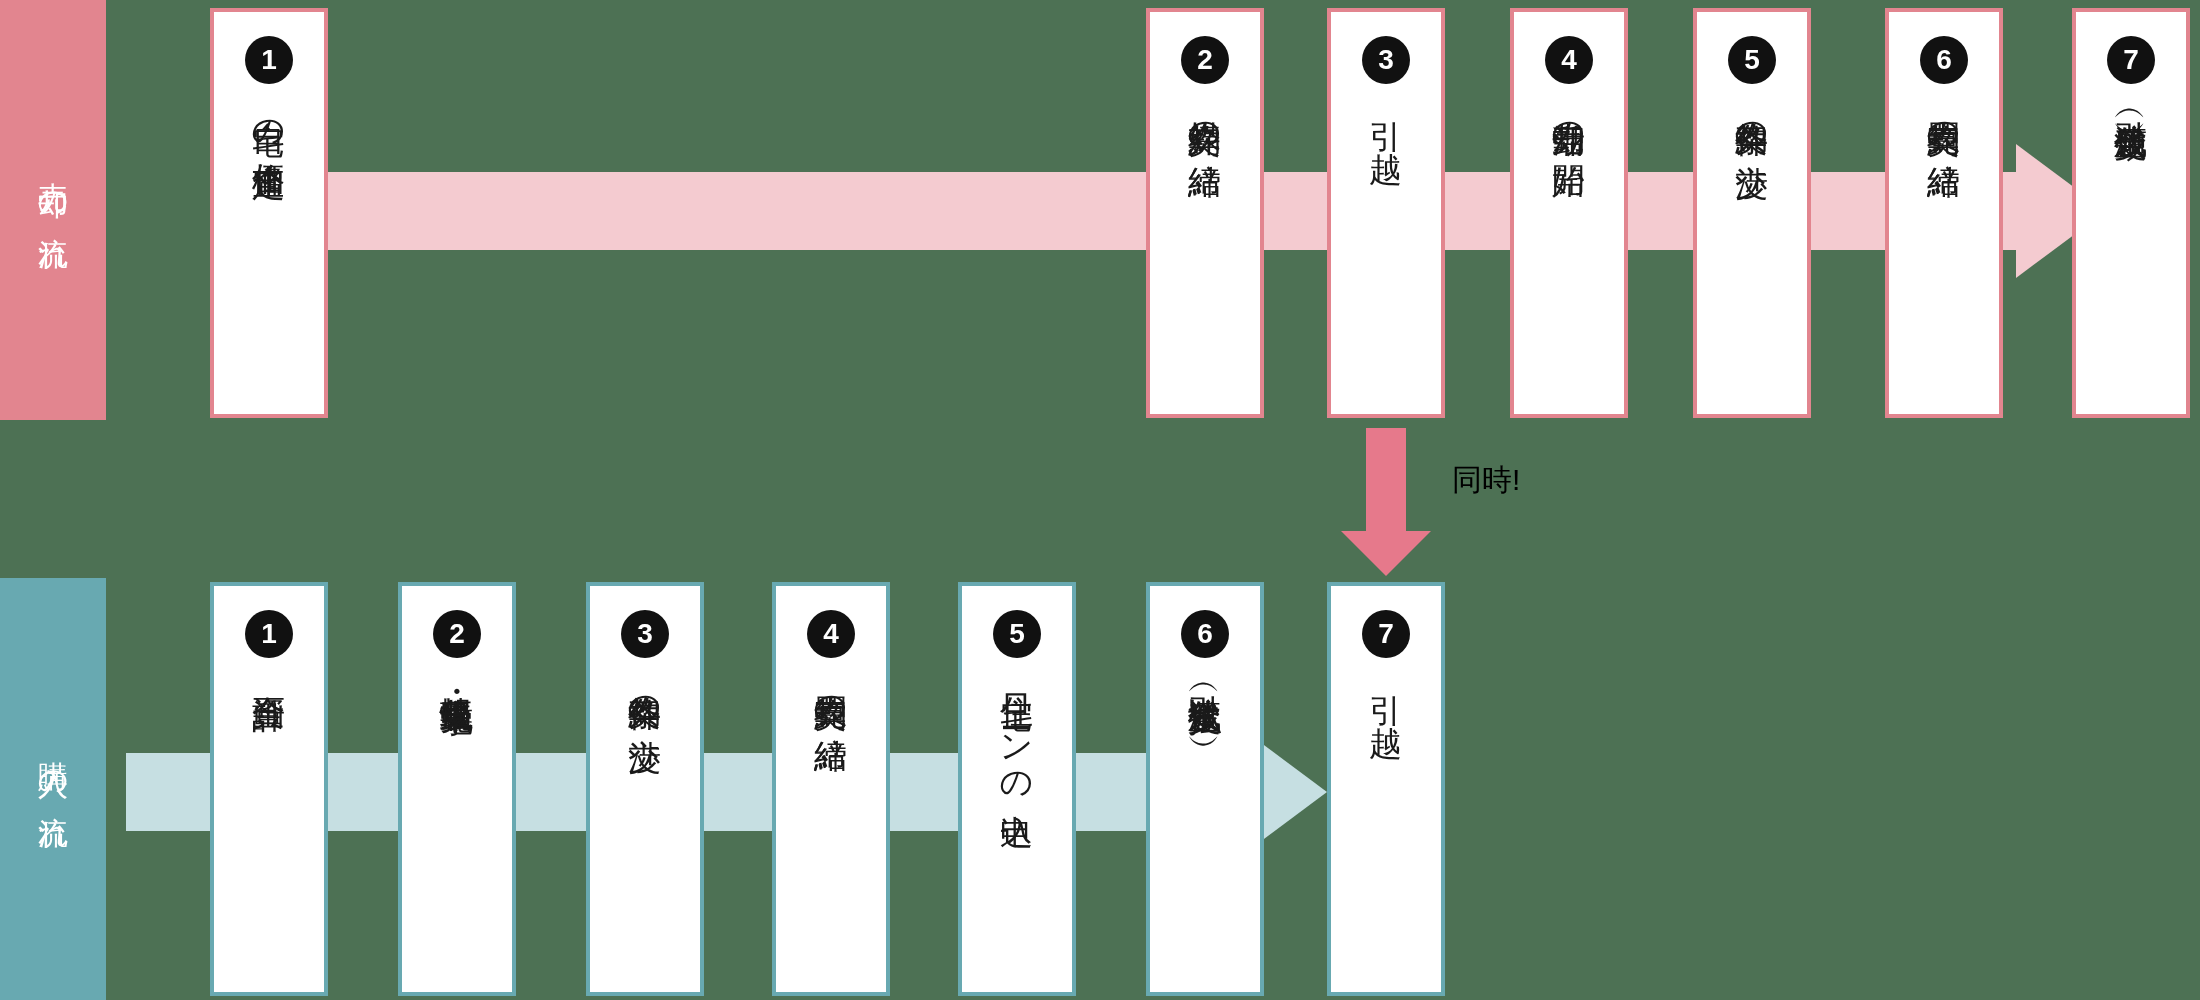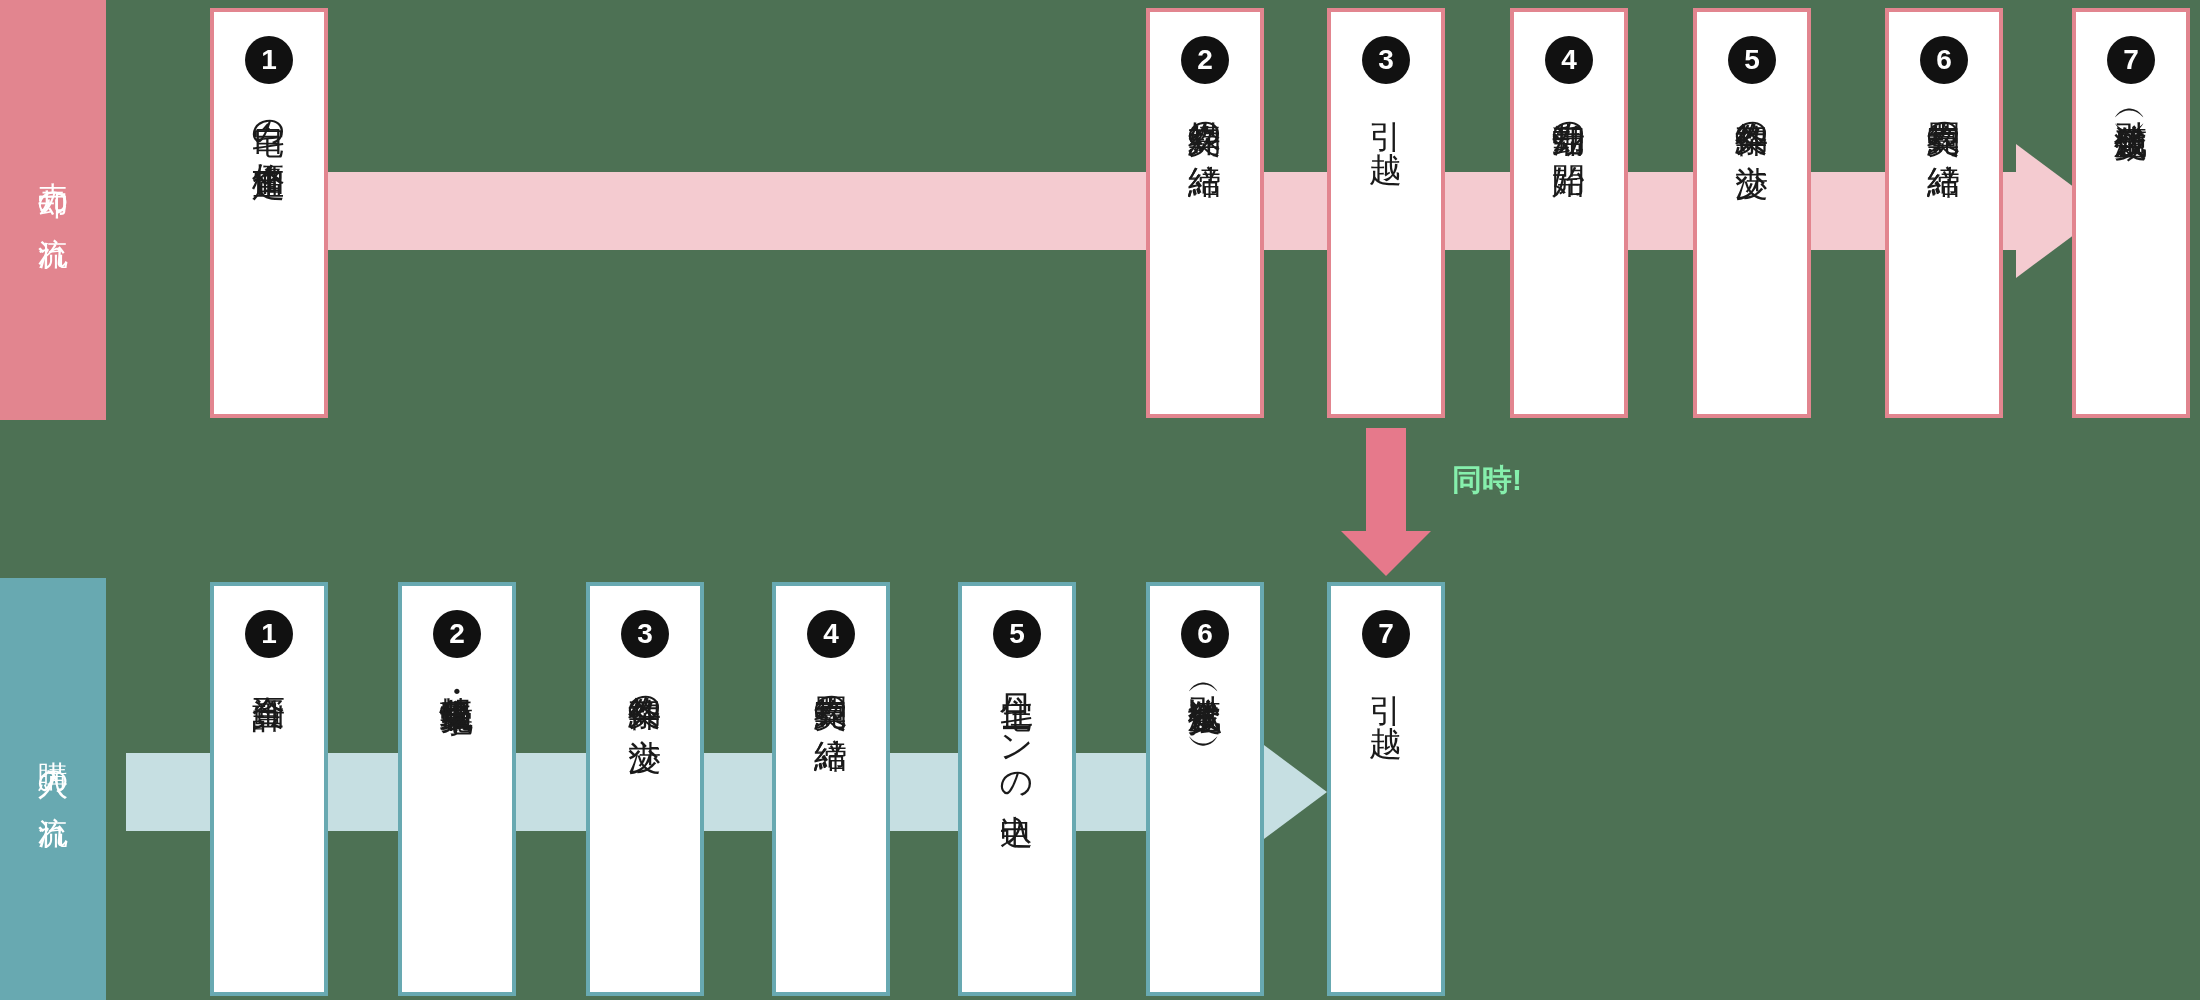--- a/index.html
+++ b/index.html
@@ -55,21 +55,21 @@
     position:absolute;left:1366px;top:428px;width:40px;height:103px;
     background:var(--pink-strong,#e6798b);z-index:2;
   }
   .connector-head{
     position:absolute;left:1341px;top:531px;width:0;height:0;z-index:2;
     border-left:45px solid transparent;border-right:45px solid transparent;
     border-top:45px solid var(--pink-strong,#e6798b);
   }
   .connector-label{
     position:absolute;left:1452px;top:460px;
-    font-size:30px;font-weight:bold;color:#86efac;z-index:2;
+    font-size:30px;font-weight:normal;color:#000000;z-index:2;
   }
 </style>
 </head>
 <body>
 
 <div class="canvas">
 
   <div class="band-rect sell-band-rect"></div>
   <div class="band-head sell-band-head"></div>
 

